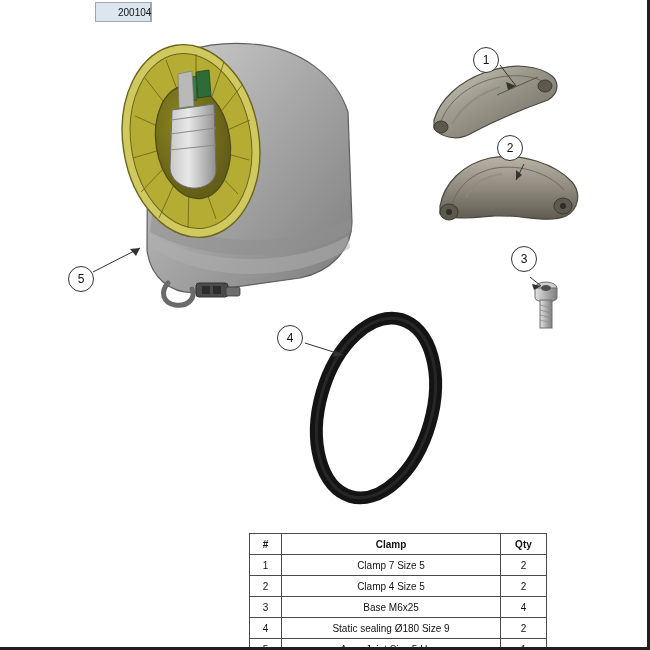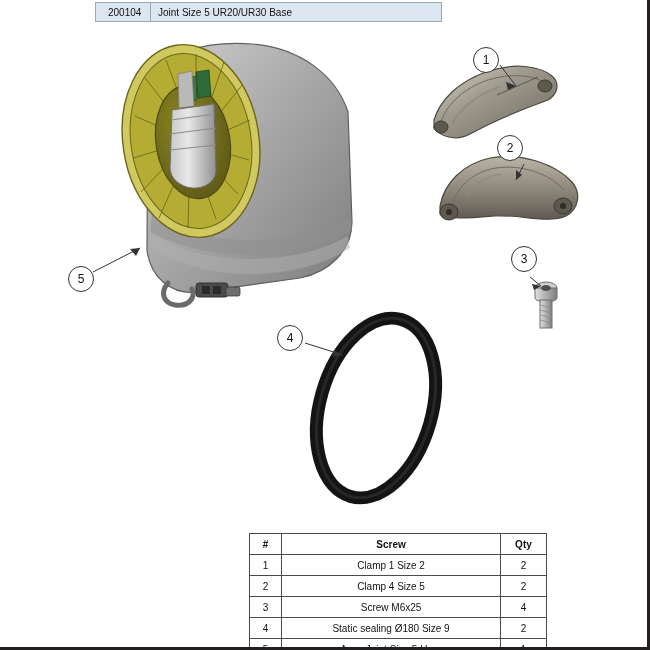--- a/index.html
+++ b/index.html
@@ -30,21 +30,21 @@
     border: 1px solid #9aa7b4;
     background: #dce6f1;
     font-size: 10px;
     box-sizing: border-box;
   }
   .titlebar .code {
     width: 55px;
     border-right: 1px solid #9aa7b4;
     display: flex;
     align-items: center;
-    padding-left: 12px;
+    padding-left: 22px;
     box-sizing: border-box;
     color: #111;
   }
   .titlebar .desc {
     width: 290px;
     display: flex;
     align-items: center;
     padding-left: 7px;
     box-sizing: border-box;
     color: #111;
@@ -105,21 +105,20 @@
     pointer-events: none;
   }
 </style>
 </head>
 <body>
 
 <div class="page">
 
   <div class="titlebar">
     <div class="code">200104</div>
-    <div class="desc">Joint Size 5 UR20/UR30 Base</div>
   </div>
 
   <svg class="art" viewBox="0 0 650 650">
     <defs>
       <linearGradient id="bodyGrad" x1="0" y1="0" x2="1" y2="1">
         <stop offset="0%" stop-color="#d0d0d0"></stop>
         <stop offset="45%" stop-color="#a9a9a9"></stop>
         <stop offset="100%" stop-color="#7d7d7d"></stop>
       </linearGradient>
       <linearGradient id="bodyGrad2" x1="0" y1="0" x2="0" y2="1">
@@ -266,38 +265,38 @@
   <div class="balloon" style="left:473px; top:47px;">1</div>
   <div class="balloon" style="left:497px; top:135px;">2</div>
   <div class="balloon" style="left:511px; top:246px;">3</div>
   <div class="balloon" style="left:277px; top:325px;">4</div>
   <div class="balloon" style="left:68px;  top:266px;">5</div>
 
   <table class="bom">
     <thead>
       <tr>
         <th class="c-num">#</th>
-        <th class="c-part">Screw</th>
+        <th class="c-part">Clamp</th>
         <th class="c-qty">Qty</th>
       </tr>
     </thead>
     <tbody>
       <tr>
         <td>1</td>
-        <td>Clamp 1 Size 2</td>
+        <td>Clamp 7 Size 5</td>
         <td>2</td>
       </tr>
       <tr>
         <td>2</td>
         <td>Clamp 4 Size 5</td>
         <td>2</td>
       </tr>
       <tr>
         <td>3</td>
-        <td>Screw M6x25</td>
+        <td>Base M6x25</td>
         <td>4</td>
       </tr>
       <tr>
         <td>4</td>
         <td>Static sealing Ø180 Size 9</td>
         <td>2</td>
       </tr>
       <tr>
         <td>5</td>
         <td>Asm. Joint Size 5 Hero</td>

